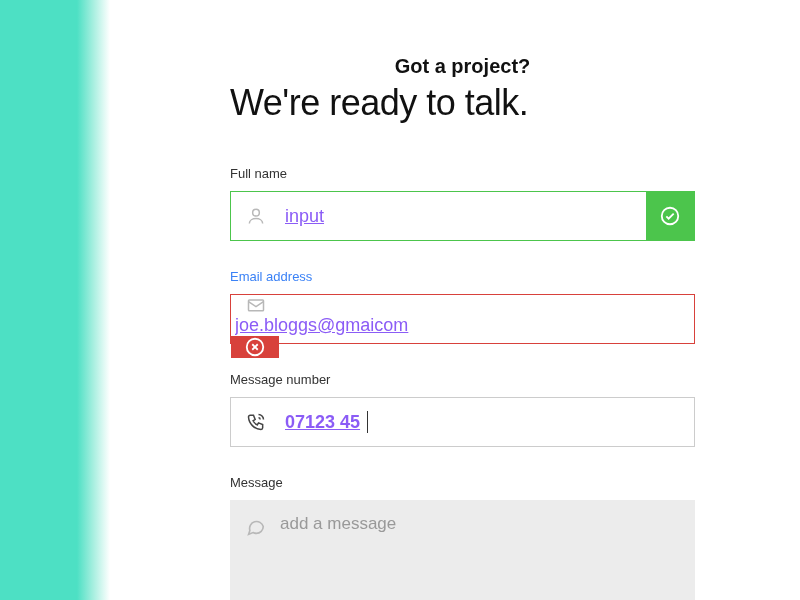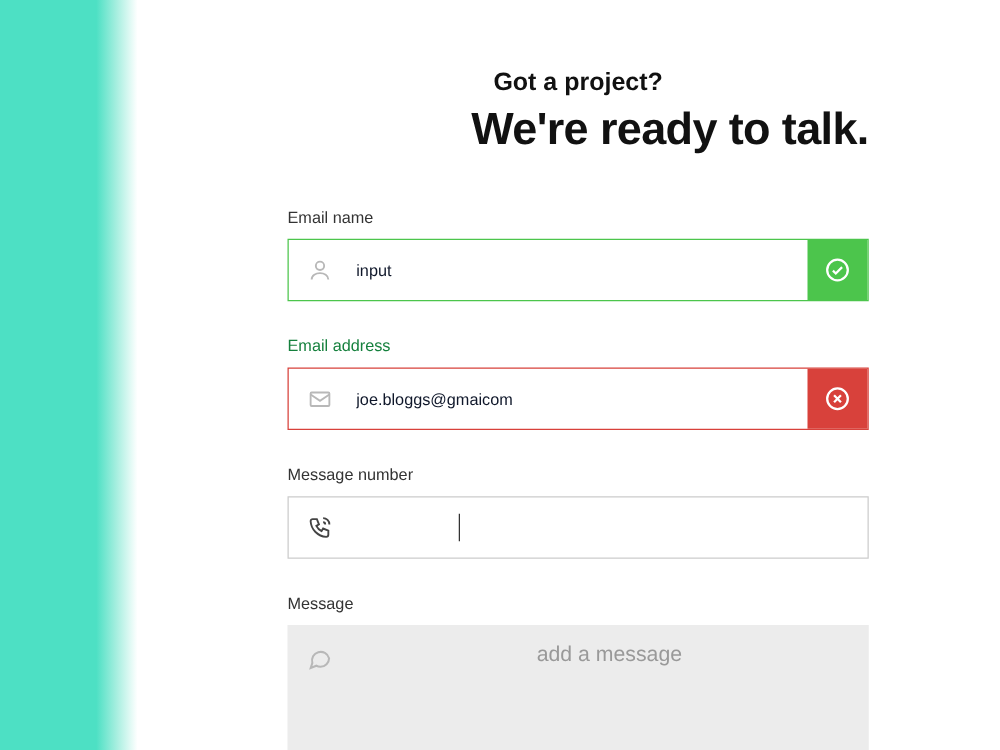--- a/index.html
+++ b/index.html
@@ -26,60 +26,61 @@
       width: 465px;
     }
     .eyebrow {
       text-align: center;
       font-size: 20px;
       font-weight: 600;
       color: #111;
       margin-bottom: 4px;
     }
     .headline {
-      text-align: right;
+      text-align: left;
       font-size: 36px;
-      font-weight: 700;
+      font-weight: 400;
       color: #111;
       letter-spacing: -0.5px;
       margin-bottom: 42px;
     }
     .field { margin-bottom: 28px; }
     .label {
       font-size: 13px;
       color: #333;
       margin-bottom: 10px;
       display: block;
     }
-    .label.error { color: #15803d; }
+    .label.error { color: #3b82f6; }
     .input-wrap {
       display: flex;
       align-items: stretch;
       border: 1px solid #ccc;
       height: 50px;
       background: #fff;
     }
     .input-wrap.valid { border-color: #4cc54c; }
-    .input-wrap.invalid { border-color: #d8413b; }
+    .input-wrap.invalid { border-color: #d8413b; flex-direction: column; }
     .icon-box {
       width: 50px;
       display: flex;
       align-items: center;
       justify-content: center;
       color: #b8b8b8;
     }
     .input-wrap input {
       flex: 1;
       border: none;
       outline: none;
-      font-size: 13px;
-      color: #0f172a;
+      font-size: 18px;
+      color: #8b5cf6;
       font-weight: 500;
       padding: 0 4px;
       background: transparent;
+      text-decoration: underline;
     }
     .status-box {
       width: 48px;
       display: flex;
       align-items: center;
       justify-content: center;
     }
     .status-box.ok { background: #4cc54c; }
     .status-box.err { background: #d8413b; }
     .message-wrap {
@@ -95,37 +96,36 @@
     }
     .message-wrap textarea {
       flex: 1;
       border: none;
       outline: none;
       background: transparent;
       font-size: 17px;
       font-family: inherit;
       resize: none;
       color: #555;
-      text-align: center;
     }
     .message-wrap textarea::placeholder { color: #999; }
     svg { display: block; }
     .input-phone-wrap { position: relative; }
   </style>
 </head>
 <body>
 
 <div class="side-gradient"></div>
 
 <div class="content">
   <p class="eyebrow">Got a project?</p>
   <h1 class="headline">We're ready to talk.</h1>
 
   <div class="field">
-    <span class="label">Email name</span>
+    <span class="label">Full name</span>
     <div class="input-wrap valid">
       <span class="icon-box">
         <svg width="20" height="20" viewBox="0 0 24 24" fill="none" stroke="currentColor" stroke-width="1.8">
             <circle cx="12" cy="8" r="4"></circle>
             <path d="M4 21c0-4 4-6 8-6s8 2 8 6"></path>
           </svg>
       </span>
       <input type="text" value="input" style="">
       <span class="status-box ok">
         <svg width="22" height="22" viewBox="0 0 24 24" fill="none" stroke="#fff" stroke-width="2">
@@ -157,20 +157,21 @@
 
   <div class="field">
     <span class="label">Message number</span>
     <div class="input-wrap input-phone-wrap">
       <span class="icon-box" style="color:#444">
         <svg width="20" height="20" viewBox="0 0 24 24" fill="none" stroke="currentColor" stroke-width="1.8">
             <path d="M5 4h4l2 5-2.5 1.5a11 11 0 005 5L15 13l5 2v4a2 2 0 01-2 2A16 16 0 013 6a2 2 0 012-2z"></path>
             <path d="M15 3a6 6 0 016 6M15 7a2 2 0 012 2"></path>
           </svg>
       </span>
+      <input type="text" style="font-weight: 600;" value="07123 45">
       <span style="position:absolute;left:136px;top:13px;width:1px;height:22px;background:#333"></span>
     </div>
   </div>
 
   <div class="field" style="margin-bottom:12px">
     <span class="label">Message</span>
     <div class="message-wrap">
       <span class="icon-box">
         <svg width="22" height="22" viewBox="0 0 24 24" fill="none" stroke="currentColor" stroke-width="1.8">
             <path d="M21 11.5a7.5 7.5 0 01-7.5 7.5c-1.3 0-2.5-.3-3.6-.9L5 20l1.4-4.3A7.5 7.5 0 1121 11.5z"></path>

